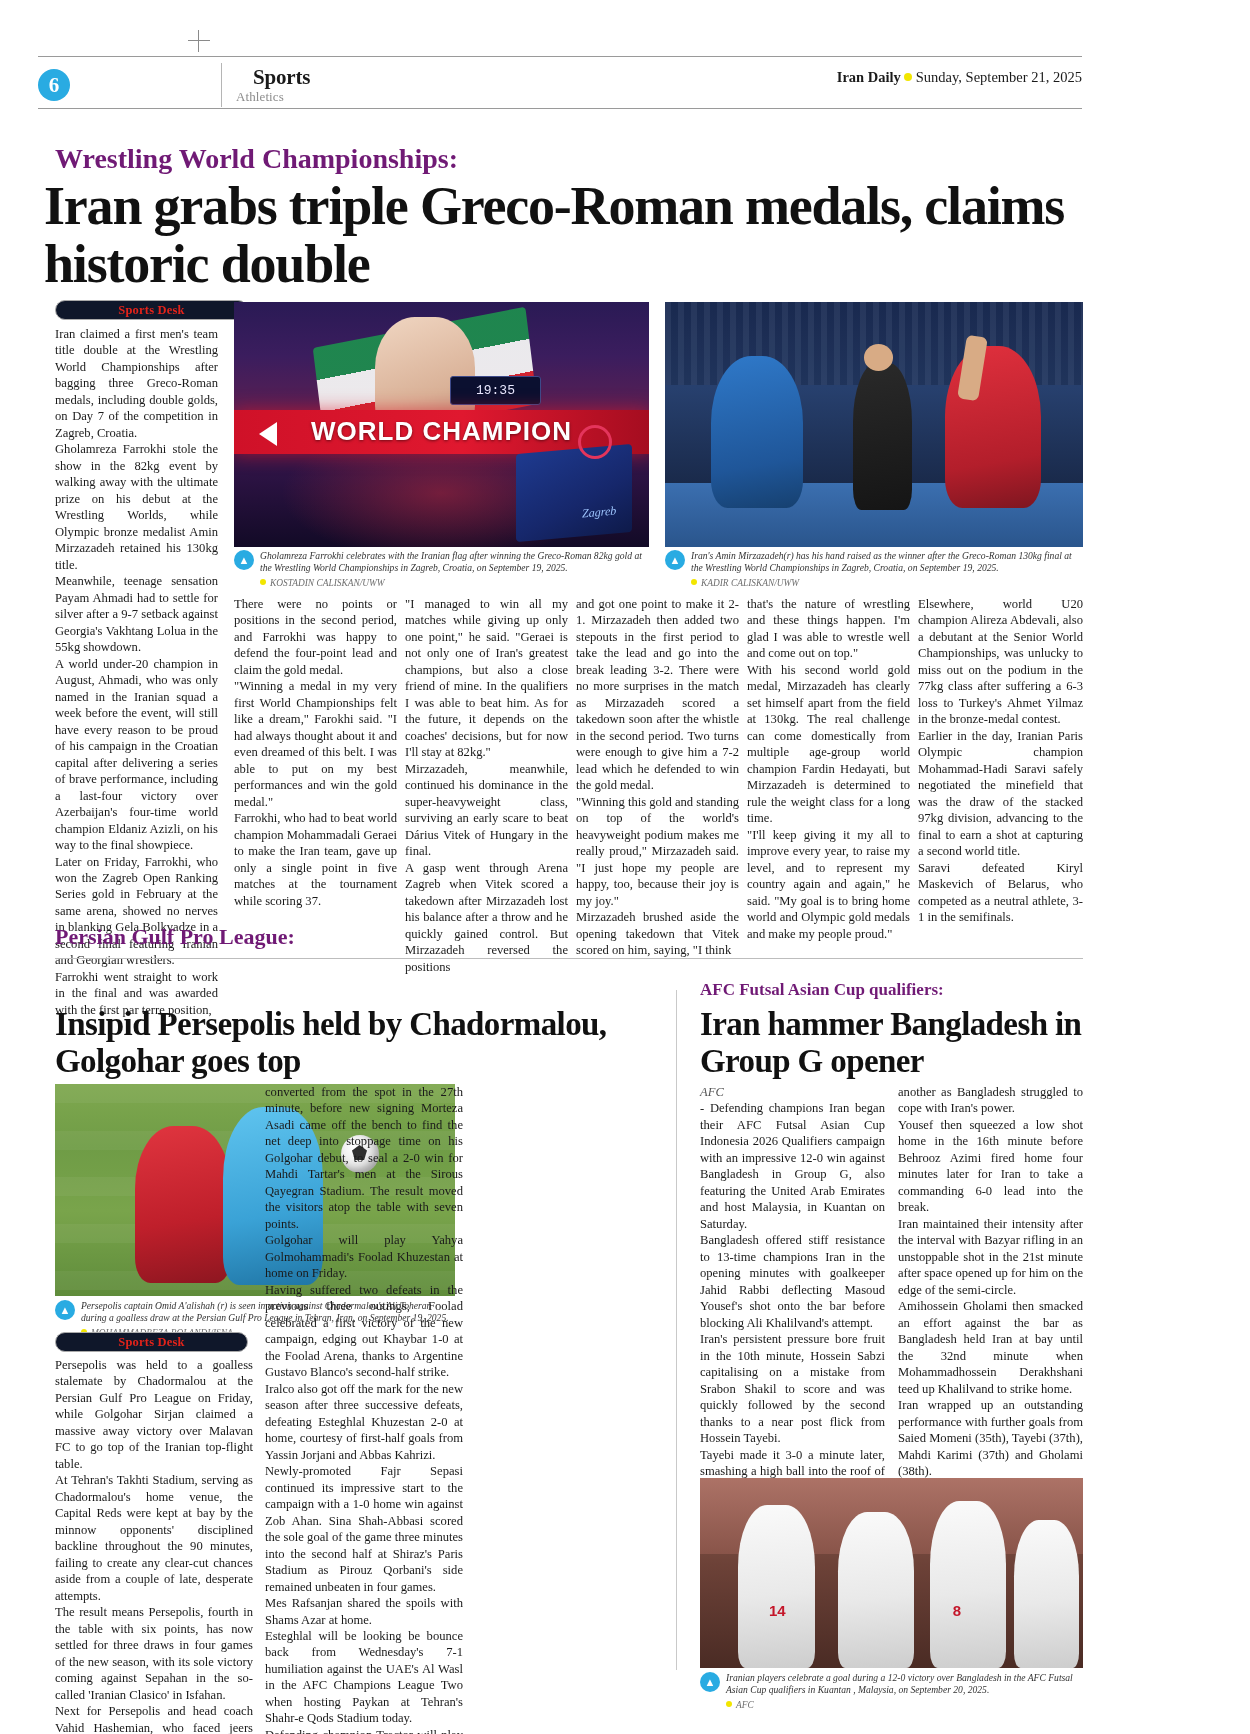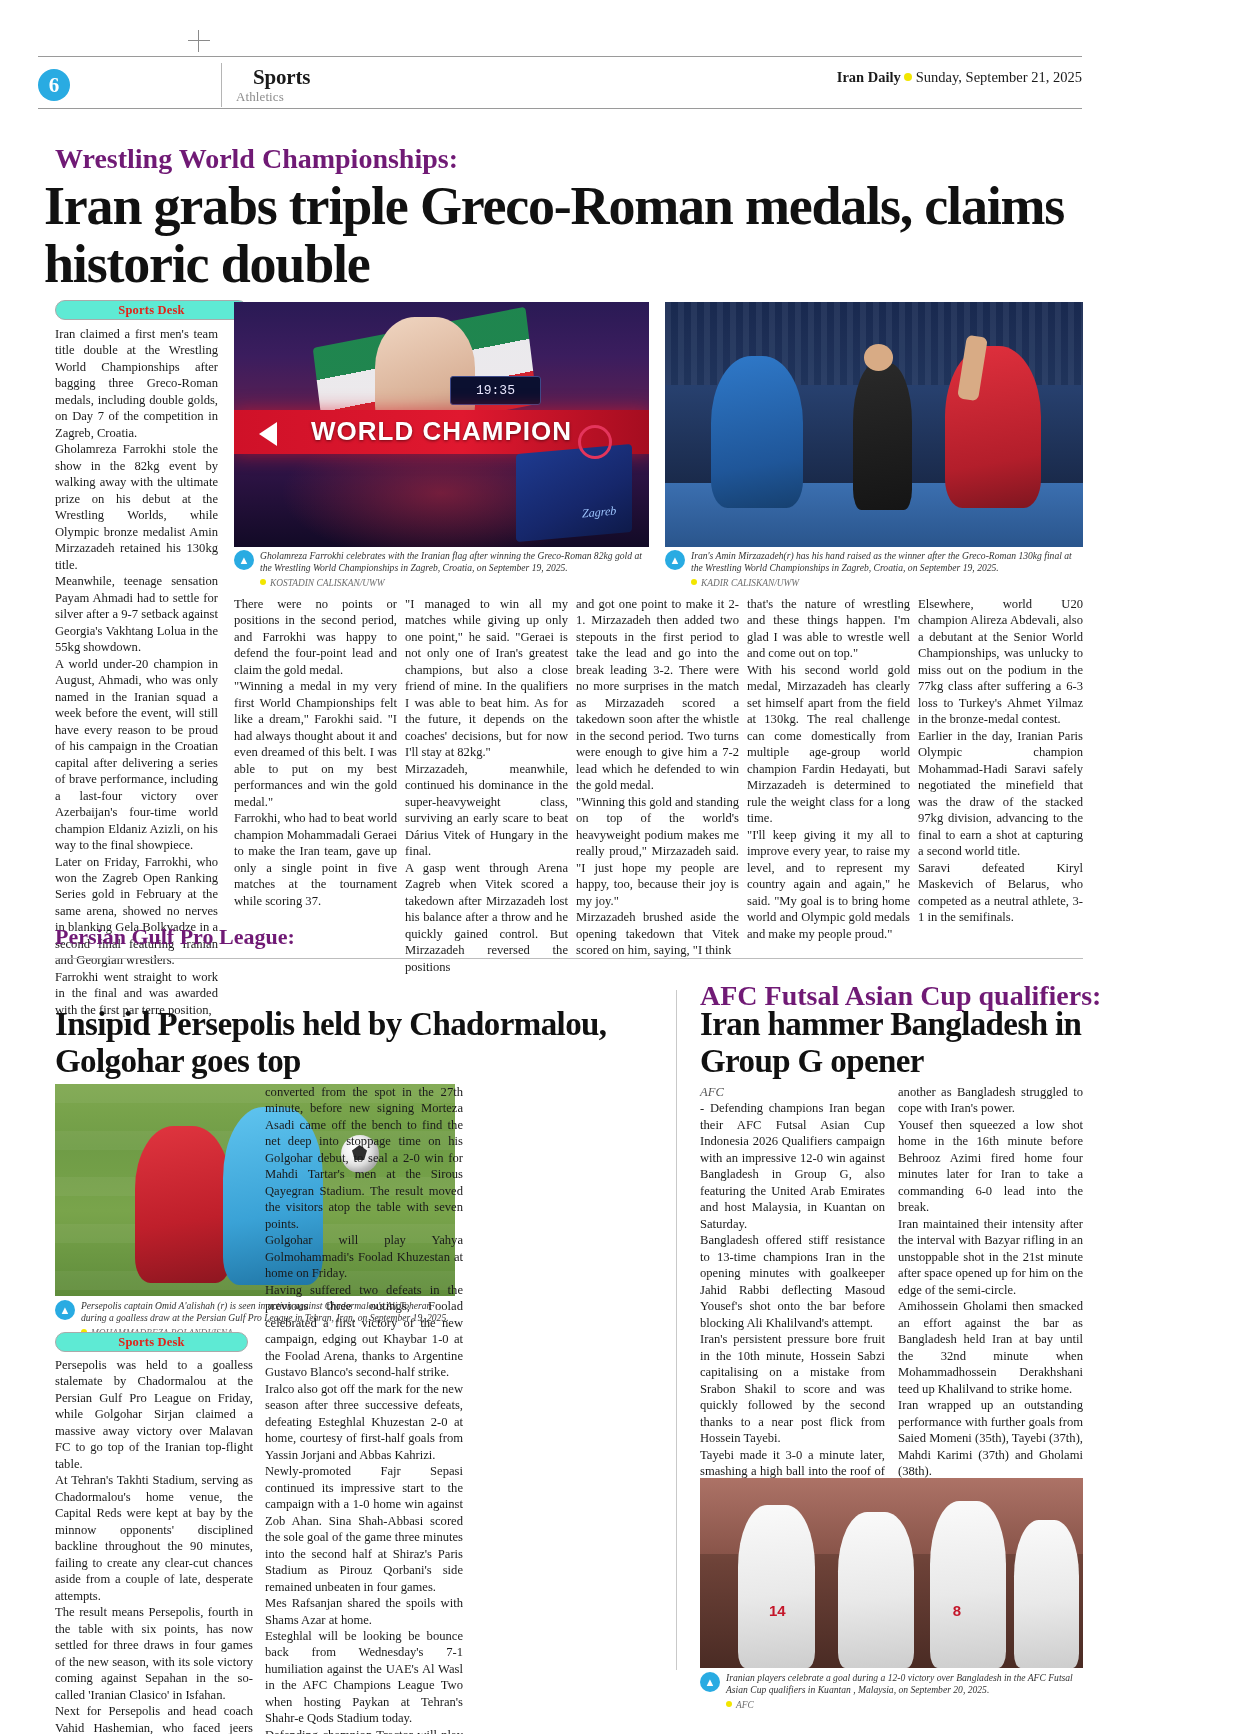--- a/index.html
+++ b/index.html
@@ -81,21 +81,21 @@
     color: #111;
   }
 
   
   .desk-badge {
     position: absolute; width: 193px; height: 20px;
     border: 1px solid #aaa; border-radius: 10px;
     display: flex; align-items: center; justify-content: center;
     color: #E2231A; font-family: "Liberation Serif", serif;
     font-weight: bold; font-size: 12.5px; letter-spacing: 0.2px;
-    background: #5eead4;
+    background: #0f172a;
   }
 
   
   .col {
     position: absolute;
     font-family: "Liberation Serif", serif;
     font-size: 12.6px; line-height: 1.31;
     text-align: justify;
     color: #1a1a1a;
     -webkit-hyphens: auto; hyphens: auto;
@@ -281,21 +281,21 @@
   
   .hrule { position: absolute; border-top: 1px solid #bdbdbd; }
   .vrule { position: absolute; border-left: 1px solid #c9c9c9; }
 
   .kicker.s2 { left: 55px; top: 924px; font-size: 22px; }
   .head2 {
     position: absolute; left: 55px; top: 1006px; width: 560px;
     font-family: "Liberation Serif", serif; font-weight: bold;
     font-size: 33px; line-height: 1.13; letter-spacing: -0.6px; color: #111;
   }
-  .kicker.s3 { left: 700px; top: 980px; font-size: 28px; }
+  .kicker.s3 { left: 700px; top: 980px; font-size: 17px; }
   .head3 {
     position: absolute; left: 700px; top: 1006px; width: 390px;
     font-family: "Liberation Serif", serif; font-weight: bold;
     font-size: 33px; line-height: 1.13; letter-spacing: -0.6px; color: #111;
   }
   .src-tag { font-style: italic; color: #555; font-weight: normal; }
 </style>
 </head>
 <body>
 

